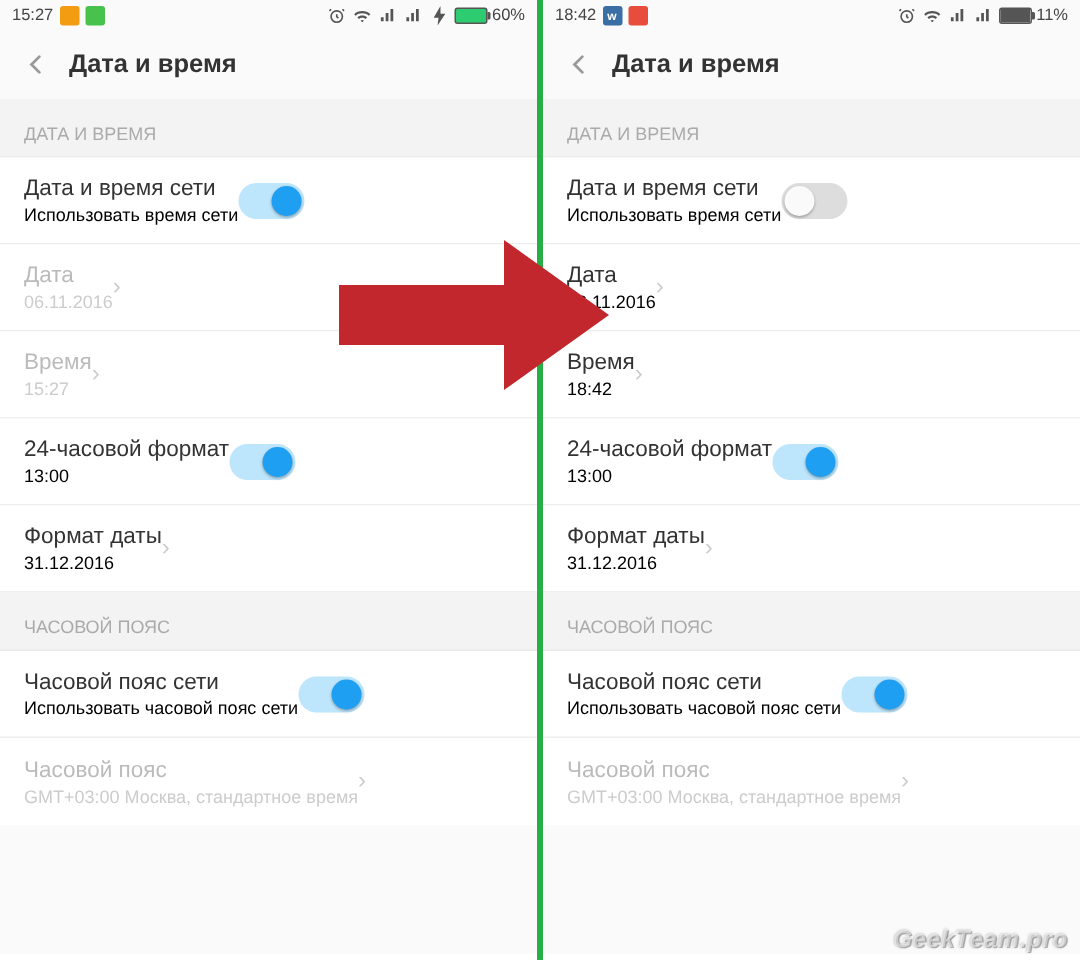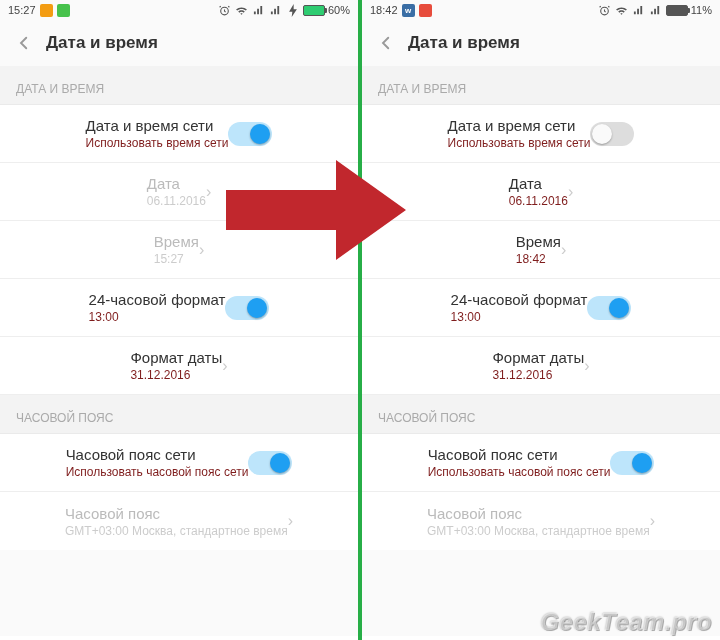--- a/index.html
+++ b/index.html
@@ -16,35 +16,35 @@
 .sq-green{background:#47c24c}
 .sq-blue{background:#3a6ea5}
 .sq-red{background:#e74c3c}
 .battery{width:22px;height:11px;border:1px solid #555;border-radius:2px;position:relative;background:#2ecc71}
 .battery::after{content:"";position:absolute;right:-3px;top:2px;width:2px;height:5px;background:#555;border-radius:0 1px 1px 0}
 .battery2{background:linear-gradient(90deg,#555 99%,#ddd 0)}
 .header{height:46px;display:flex;align-items:center;padding:0 12px;background:#fafafa}
 .back{width:24px;height:24px;display:flex;align-items:center;justify-content:center;color:#888;margin-right:10px}
 .title{font-size:17px;font-weight:600;color:#333}
 .section-header{padding:16px 16px 8px;font-size:12px;color:#aaa;background:#f3f3f3;border-bottom:1px solid #eaeaea}
-.row{background:#fff;padding:12px 16px;border-bottom:1px solid #eee;display:flex;align-items:center;justify-content:center;min-height:58px}
+.row{background:#fff;padding:12px 16px;border-bottom:1px solid #eee;display:flex;align-items:center;justify-content:flex-start;min-height:58px}
 .row.last{border-bottom:none}
 .row-text{display:flex;flex-direction:column;gap:2px}
 .row-title{font-size:15px;color:#333}
-.row-sub{font-size:12px;color:#7f1d1d}
+.row-sub{font-size:12px;color:#000000}
 .row.disabled .row-title{color:#bbb}
 .row.disabled .row-sub{color:#ccc}
 .chev{color:#ccc;font-size:16px}
 .toggle{width:44px;height:24px;border-radius:12px;position:relative;background:#ddd}
 .toggle.on{background:#bde5fb}
 .toggle .knob{width:20px;height:20px;border-radius:50%;background:#fafafa;position:absolute;top:2px;left:2px;box-shadow:0 1px 2px rgba(0,0,0,.3)}
 .toggle.on .knob{left:22px;background:#1e9ff2}
 .toggle.off .knob{background:#fafafa}
 .arrow{position:absolute;left:226px;top:150px;width:180px;height:120px;pointer-events:none;z-index:10}
-.watermark{position:absolute;right:8px;bottom:4px;font-size:24px;font-weight:700;color:rgba(255,255,255,.55);text-shadow:0 0 2px rgba(0,0,0,.35),1px 1px 0 rgba(0,0,0,.25);letter-spacing:.5px;pointer-events:none;font-style:italic;z-index:20}
+.watermark{position:absolute;right:8px;bottom:4px;font-size:16px;font-weight:700;color:rgba(255,255,255,.55);text-shadow:0 0 2px rgba(0,0,0,.35),1px 1px 0 rgba(0,0,0,.25);letter-spacing:.5px;pointer-events:none;font-style:italic;z-index:20}
 svg{display:block}
 </style>
 </head>
 <body>
 
 <div class="container">
 
   <div class="phone">
     <div class="statusbar">
       <div class="sb-left">

